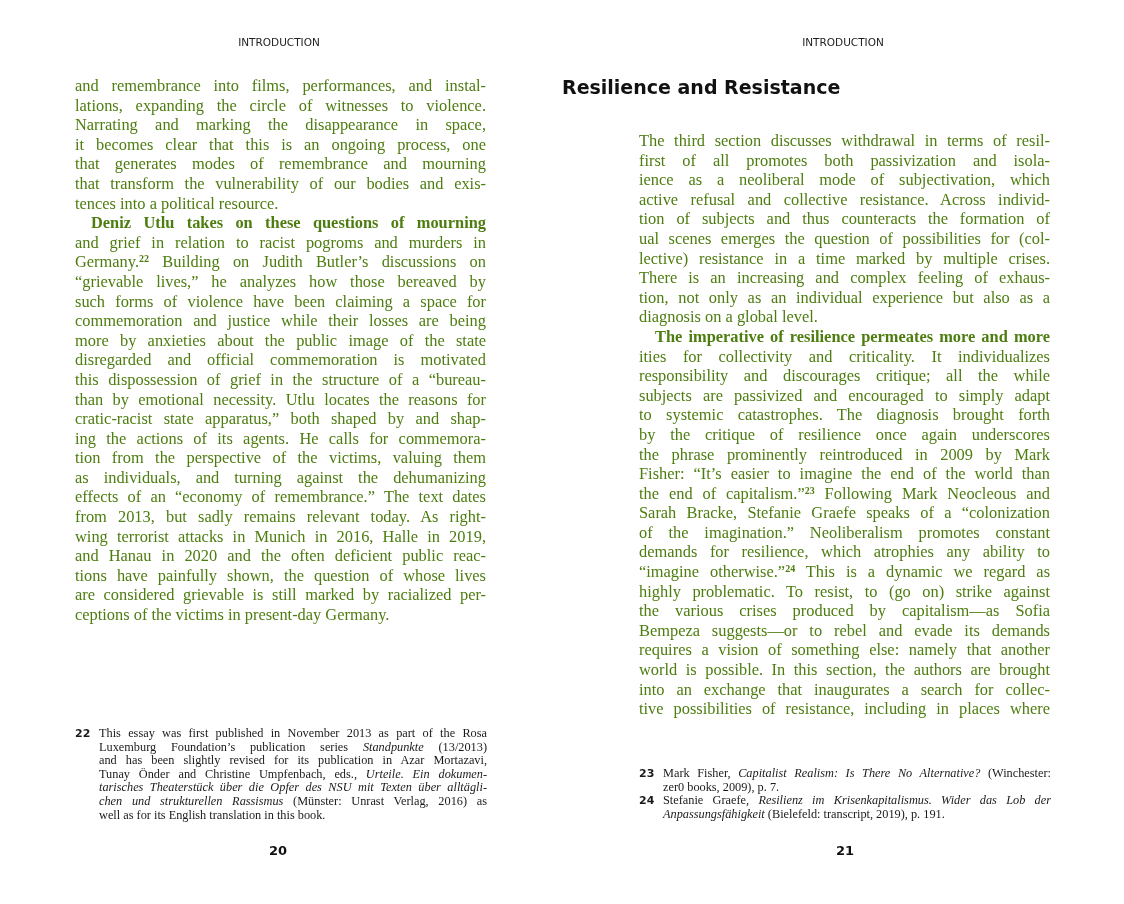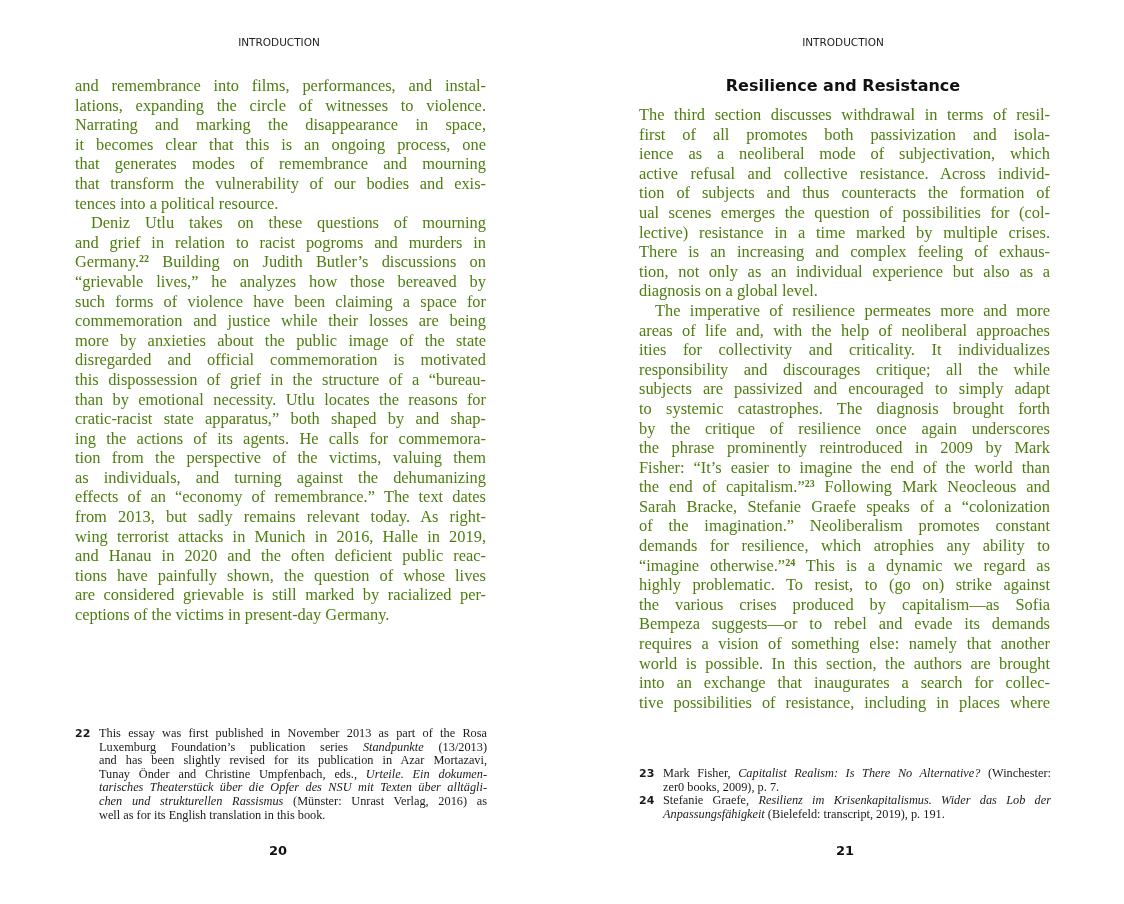--- a/index.html
+++ b/index.html
@@ -11,28 +11,28 @@
     position: absolute; top: 36px; left: 0; width: 100%; text-align: center;
     font-family: "DejaVu Sans", sans-serif; font-size: 10.5px; letter-spacing: 0px; color: #222;
   }
   .left .running-head { left: 0; width: 562px; transform: translateX(-1px); }
   .left .running-head { left: -1px; }
   .body-text {
     position: absolute; width: 411px;
     font-family: "Liberation Serif", serif; font-size: 16.4px; line-height: 19.6px; color: #4d7c0f;
   }
   .left .body-text { left: 75px; top: 76px; }
-  .right .body-text { left: 77px; top: 105px; }
+  .right .body-text { left: 77px; top: 131px; }
   .line { display: block; text-align: justify; text-align-last: justify; white-space: nowrap; height: 19.6px; }
   .line.last { text-align-last: left; }
-  .line.indent { padding-left: 16px; }
+  .line.indent { padding-left: 16px; font-weight: bold; }
   sup { font-size: 10px; vertical-align: 5px; line-height: 0; font-weight: bold; }
   .section-heading {
-    position: absolute; top: 76px; left: 0; width: 562px; text-align: center;
-    font-family: "DejaVu Sans", sans-serif; font-weight: bold; font-size: 16px; color: #111;
+    position: absolute; top: 76px; left: 0; width: 562px; text-align: left;
+    font-family: "DejaVu Sans", sans-serif; font-weight: bold; font-size: 19px; color: #111;
   }
   .footnotes {
     position: absolute; width: 412px;
     font-family: "Liberation Serif", serif; font-size: 12.3px; line-height: 13.6px; color: #1a1a1a;
   }
   .left .footnotes { left: 75px; top: 727px; }
   .right .footnotes { left: 77px; top: 767px; }
   .fn { position: relative; padding-left: 24px; margin-bottom: 0px; }
   .fn-num { position: absolute; left: 0; top: 0; font-family: "DejaVu Sans", sans-serif; font-weight: bold; font-size: 11px; }
   .fn-line { display: block; text-align: justify; text-align-last: justify; white-space: nowrap; }
@@ -110,21 +110,20 @@
         <span class="line">active refusal and collective resistance. Across individ-</span>
         <span class="line">tion of subjects and thus counteracts the formation of</span>
         <span class="line">ual scenes emerges the question of possibilities for (col-</span>
         <span class="line">lective) resistance in a time marked by multiple crises.</span>
         <span class="line">There is an increasing and complex feeling of exhaus-</span>
         <span class="line">tion, not only as an individual experience but also as a</span>
         <span class="line last">diagnosis on a global level.</span>
       </div>
       <div>
         <span class="line indent">The imperative of resilience permeates more and more</span>
-        <span class="line">areas of life and, with the help of neoliberal approaches</span>
         <span class="line">ities for collectivity and criticality. It individualizes</span>
         <span class="line">responsibility and discourages critique; all the while</span>
         <span class="line">subjects are passivized and encouraged to simply adapt</span>
         <span class="line">to systemic catastrophes. The diagnosis brought forth</span>
         <span class="line">by the critique of resilience once again underscores</span>
         <span class="line">the phrase prominently reintroduced in 2009 by Mark</span>
         <span class="line">Fisher: “It’s easier to imagine the end of the world than</span>
         <span class="line">the end of capitalism.”<sup>23</sup> Following Mark Neocleous and</span>
         <span class="line">Sarah Bracke, Stefanie Graefe speaks of a “colonization</span>
         <span class="line">of the imagination.” Neoliberalism promotes constant</span>

